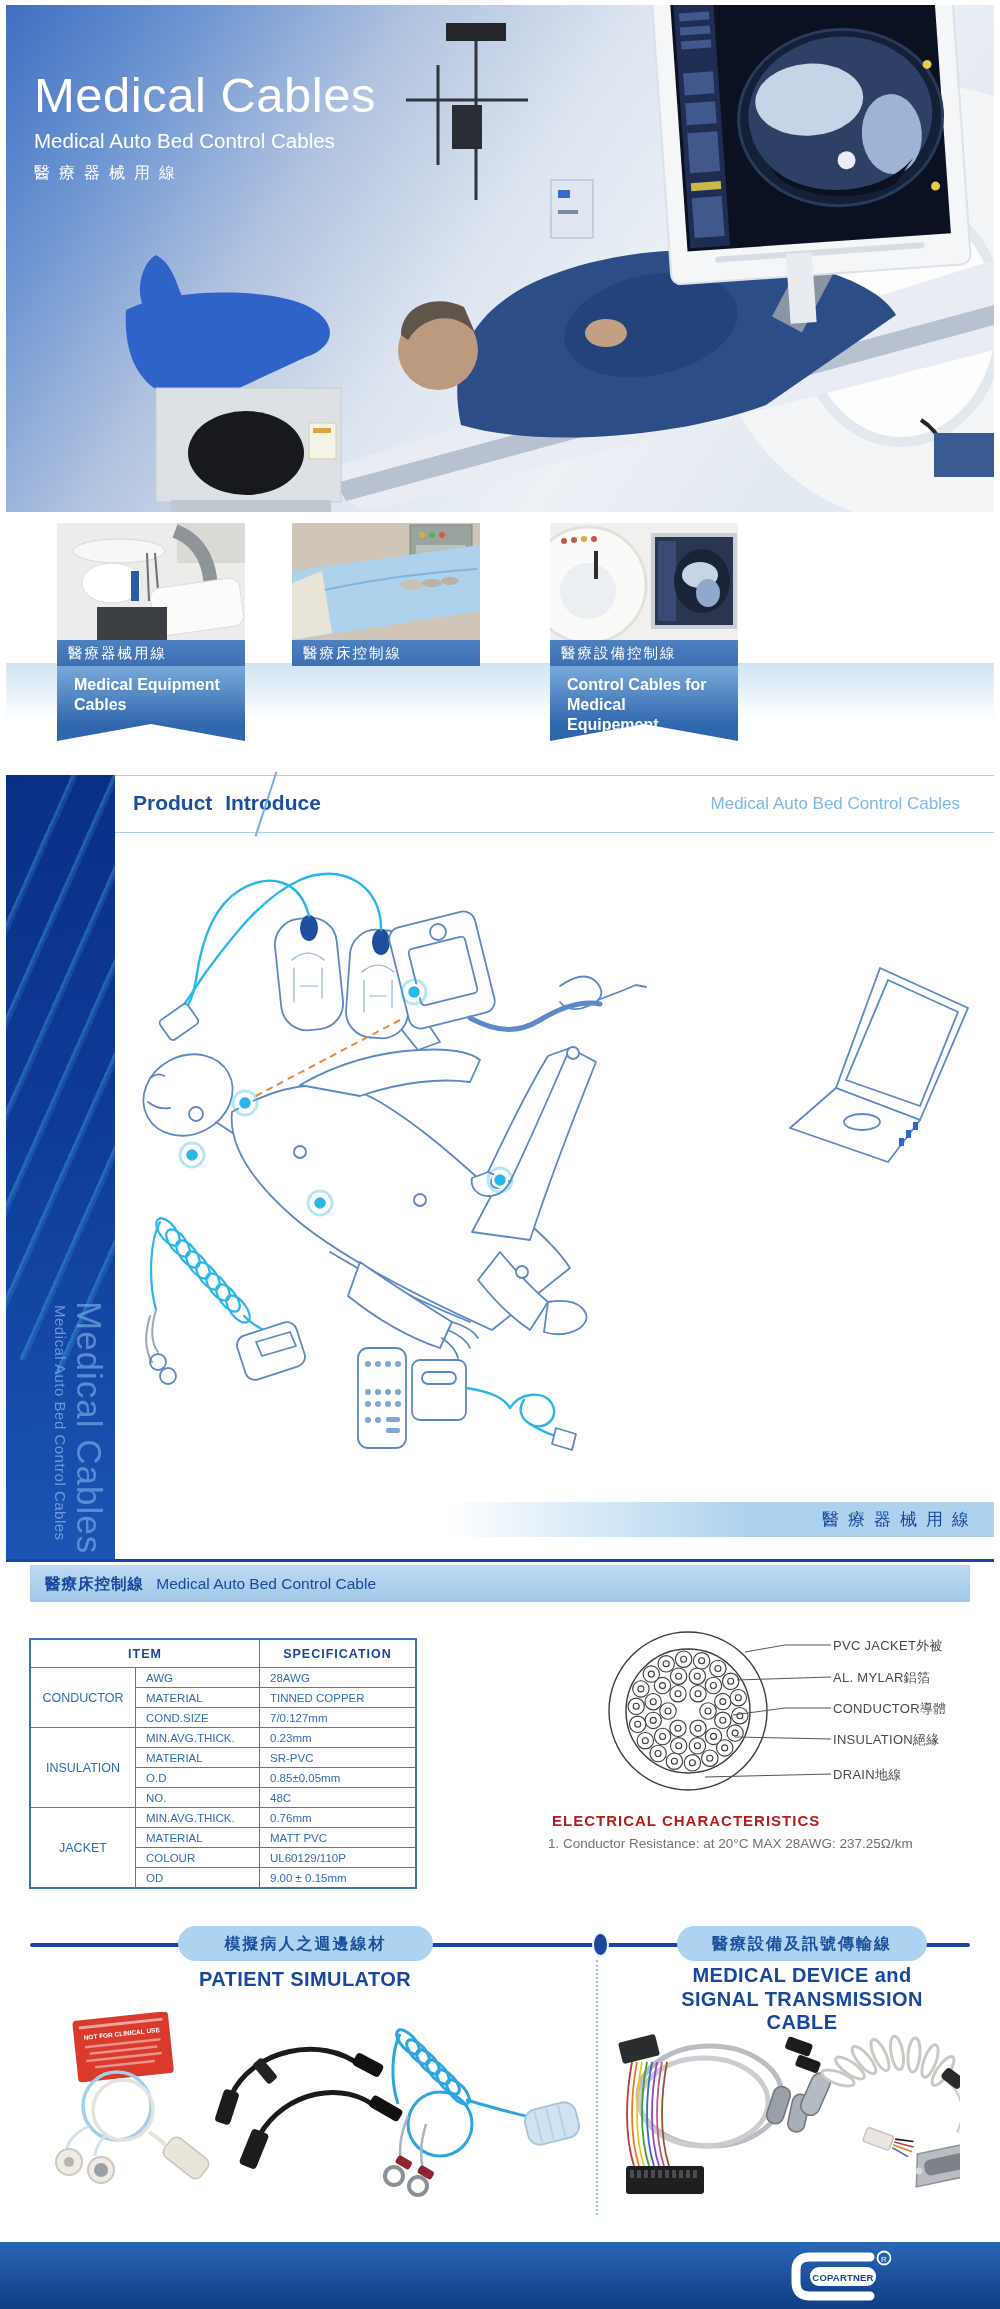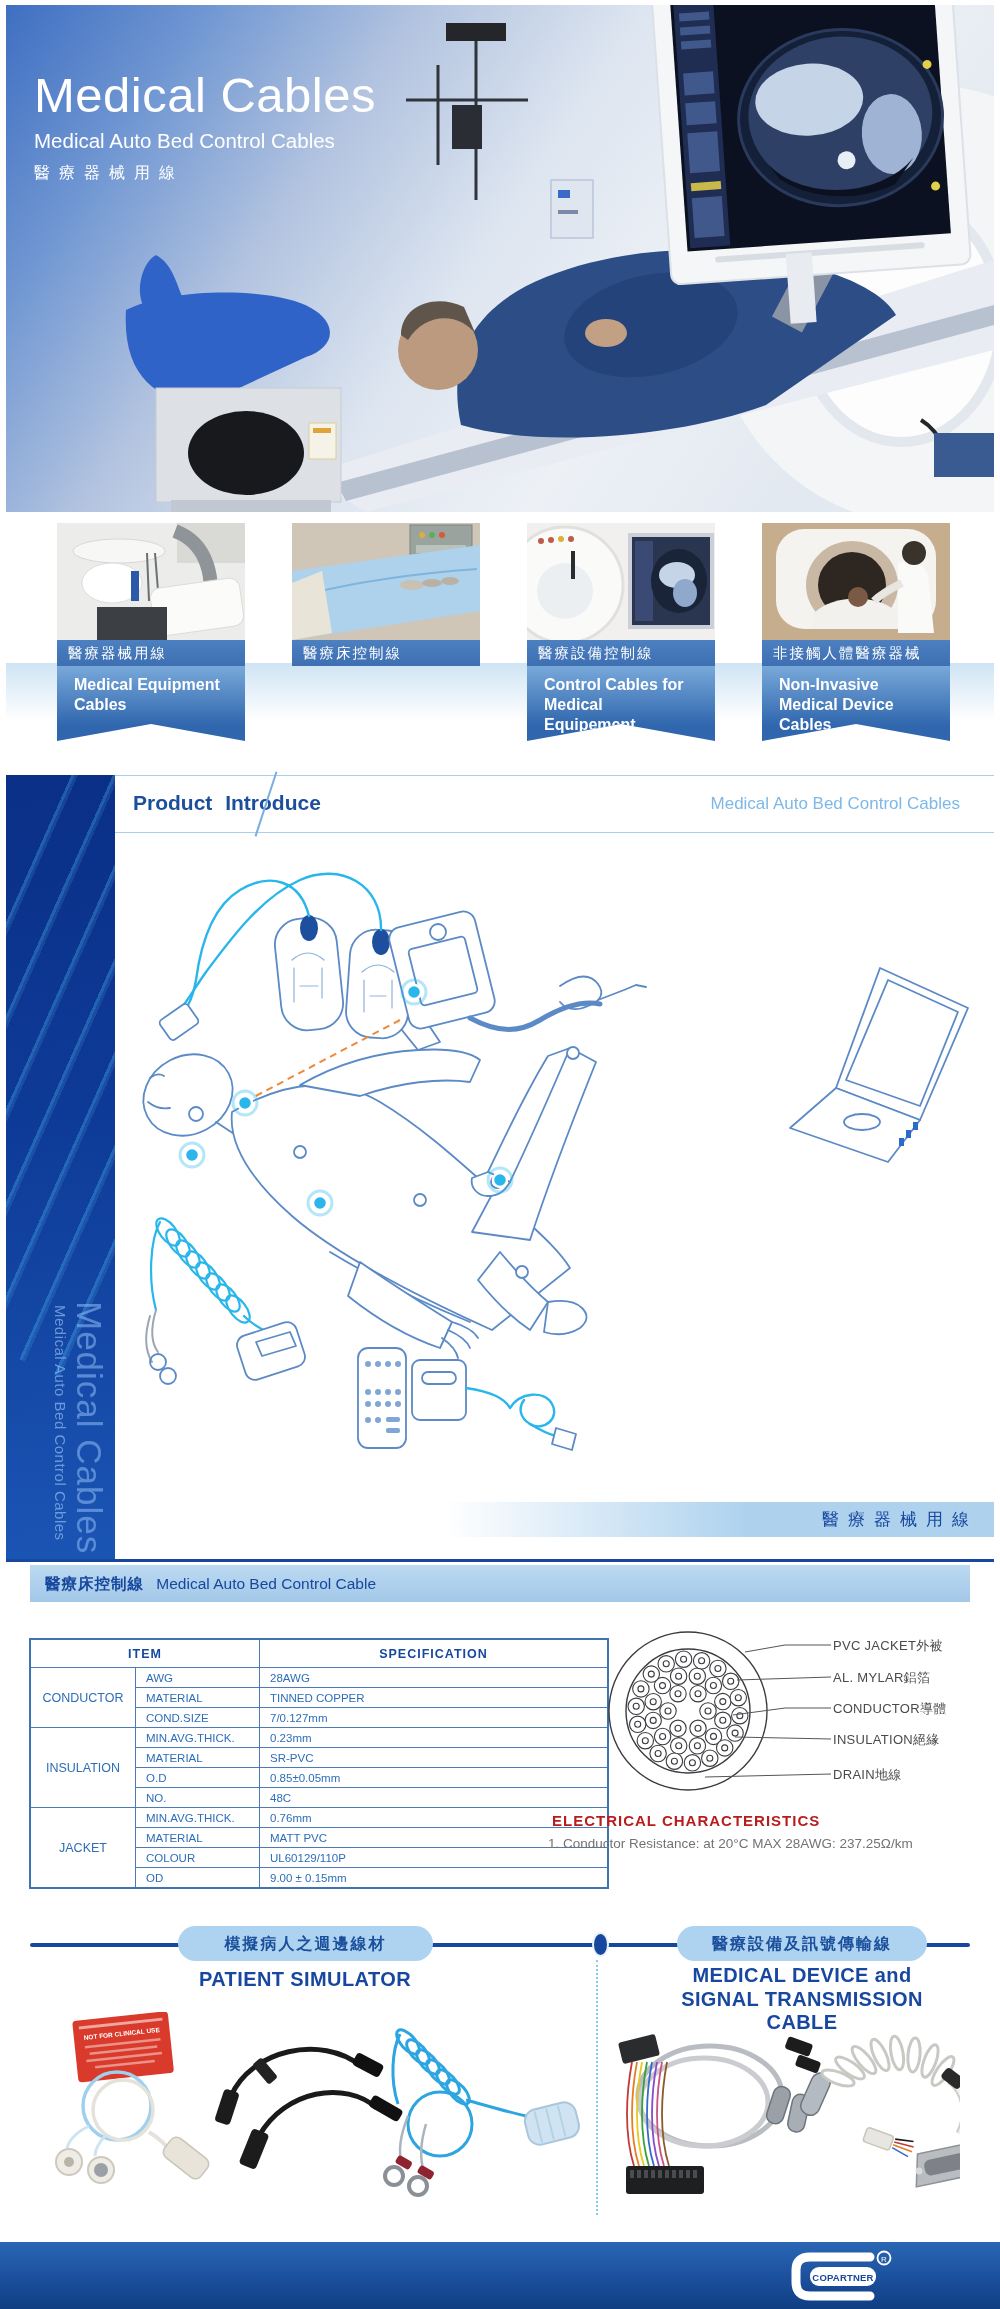--- a/index.html
+++ b/index.html
@@ -47,21 +47,21 @@
      background:linear-gradient(90deg,rgba(255,255,255,0),#aed2ee 55%);
      color:#17479e;font-size:17px;letter-spacing:9px;text-align:right;
      line-height:35px;padding-right:16px;box-sizing:border-box;}
 
   
   .sec-line{left:6px;top:1559px;width:988px;height:3px;background:#17479e;}
   .spec-header{left:30px;top:1565px;width:940px;height:37px;
      background:linear-gradient(#bcd9f1,#a2c8e8);color:#17479e;
      line-height:37px;padding-left:15px;box-sizing:border-box;font-size:15.5px;}
   .spec-header .zh{font-weight:700;letter-spacing:1px;margin-right:8px;}
-  table.spec{position:absolute;left:29px;top:1638px;width:580px;border-collapse:collapse;
+  table.spec{position:absolute;left:29px;top:1638px;width:388px;border-collapse:collapse;
      border:2px solid #3f74b4;font-size:11.5px;color:#2e6db8;}
   table.spec th{border:1px solid #4a7ab8;height:25px;color:#17479e;font-size:12.5px;
      letter-spacing:1px;font-weight:700;}
   table.spec td{border:1px solid #4a7ab8;height:19px;padding:0 0 0 10px;}
   table.spec td.grp{width:104px;text-align:center;padding:0;font-size:12.5px;}
   table.spec td.lbl{width:113px;}
   .xsec-label{left:833px;width:170px;height:16px;font-size:13px;color:#4a4a4e;letter-spacing:0.3px;}
   .elec-h{left:552px;top:1812px;font-size:15px;font-weight:700;color:#b91c1c;letter-spacing:1px;}
   .elec-l{left:548px;top:1836px;font-size:13.5px;color:#737373;}
 
@@ -211,21 +211,21 @@
         <path d="M20,70 C70,58 130,50 185,46" stroke="#7fb4dc" stroke-width="2" fill="none"></path>
         <polygon points="0,60 30,48 40,110 0,117" fill="#e9e4d8"></polygon>
         <ellipse cx="120" cy="62" rx="12" ry="5" fill="#c9c2b4"></ellipse>
           <ellipse cx="140" cy="60" rx="10" ry="4" fill="#b9b2a4"></ellipse>
         <ellipse cx="158" cy="58" rx="9" ry="4" fill="#b9b2a4"></ellipse>
       </svg>
     </div>
     <div class="card-zh">醫療床控制線</div>
   </div>
 
-  <div class="abs card" style="left:527px">
+  <div class="abs card" style="left:550px">
     <div class="card-photo">
       <svg width="188" height="117" viewBox="0 0 188 117">
         <rect width="188" height="117" fill="#f1f0ee"></rect>
         <circle cx="38" cy="62" r="58" fill="#fafaf9" stroke="#e0e0dc" stroke-width="3"></circle>
         <circle cx="38" cy="68" r="28" fill="#eceff2"></circle>
         <circle cx="14" cy="18" r="3" fill="#c05a4a"></circle>
           <circle cx="24" cy="17" r="3" fill="#c05a4a"></circle>
         <circle cx="34" cy="16" r="3" fill="#d7b13a"></circle>
           <circle cx="44" cy="16" r="3" fill="#c05a4a"></circle>
         <rect x="44" y="28" width="4" height="28" fill="#2a2c2e"></rect>
@@ -233,37 +233,20 @@
         <rect x="108" y="18" width="18" height="80" fill="#3a4a74"></rect>
         <ellipse cx="152" cy="58" rx="28" ry="32" fill="#1a2438"></ellipse>
         <ellipse cx="150" cy="52" rx="18" ry="13" fill="#c6d4e8"></ellipse>
         <ellipse cx="158" cy="70" rx="12" ry="14" fill="#8fa8cc"></ellipse>
       </svg>
     </div>
     <div class="card-zh">醫療設備控制線</div>
     <div class="card-en">Control Cables for Medical Equipement</div>
   </div>
 
-  <div class="abs card" style="left:762px">
-    <div class="card-photo">
-      <svg width="188" height="117" viewBox="0 0 188 117">
-        <rect width="188" height="117" fill="#c6ad8e"></rect>
-        <rect x="14" y="6" width="160" height="100" rx="28" fill="#f4f3f0"></rect>
-        <ellipse cx="90" cy="62" rx="46" ry="44" fill="#c9b9a4"></ellipse>
-        <ellipse cx="90" cy="62" rx="34" ry="33" fill="#2e2620"></ellipse>
-        <path d="M52,90 C70,72 112,70 134,88 L138,106 L50,106 Z" fill="#f2f1ee"></path>
-        <circle cx="96" cy="74" r="10" fill="#7a5a44"></circle>
-        <path d="M136,40 C150,36 162,40 166,52 L172,110 L136,110 Z" fill="#fafaf8"></path>
-        <circle cx="152" cy="30" r="12" fill="#3a332c"></circle>
-        <path d="M140,60 C128,66 118,72 112,78" stroke="#e8e6e0" stroke-width="8" fill="none"></path>
-      </svg>
-    </div>
-    <div class="card-zh">非接觸人體醫療器械</div>
-    <div class="card-en">Non-Invasive Medical Device Cables</div>
-  </div>
 
   <div class="abs pi-sidebar">
     <div class="pi-streaks"></div>
     <div class="pi-vtext">
       <div class="pi-vtitle">Medical Cables</div>
       <div class="pi-vsub">Medical Auto Bed Control Cables</div>
     </div>
   </div>
 
   <div class="abs pi-header">

